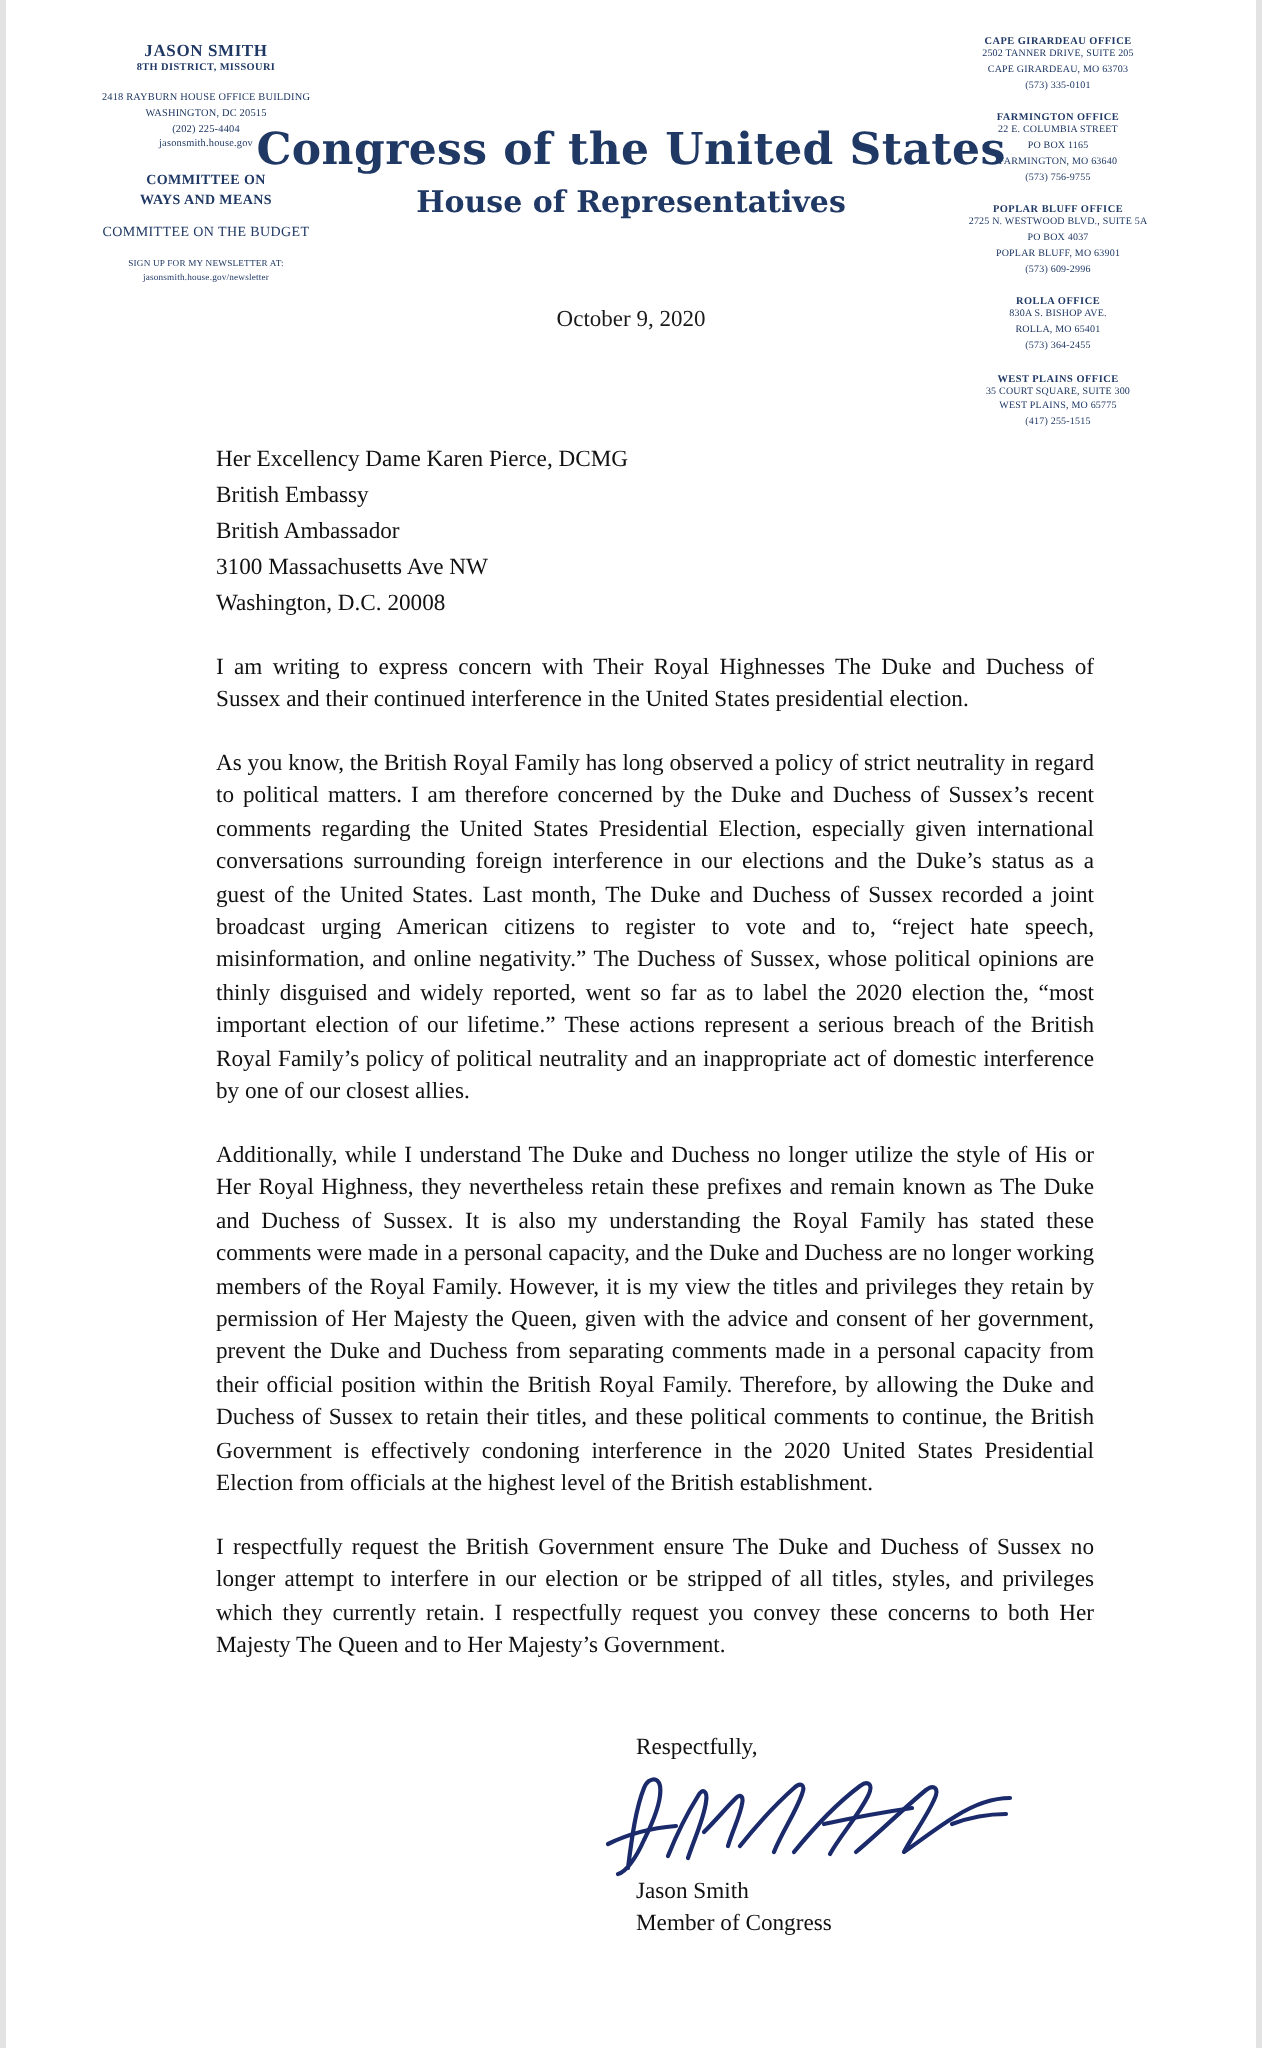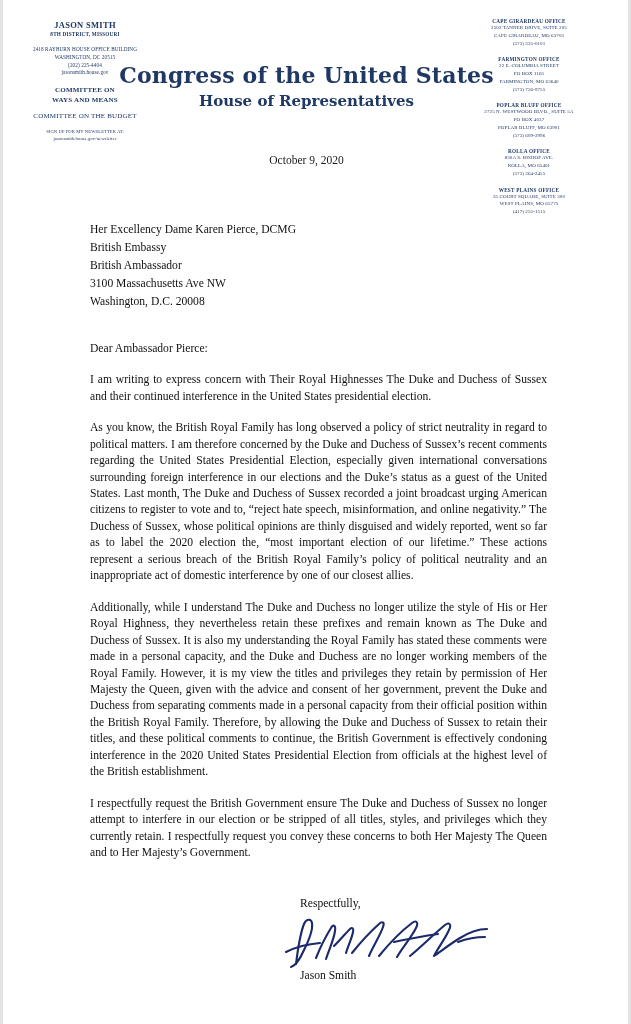--- a/index.html
+++ b/index.html
@@ -12,21 +12,21 @@
     height: 1024px;
     overflow: hidden;
     font-family: "Liberation Serif", serif;
   }
   .page {
     position: relative;
     width: 631px;
     height: 1024px;
     background: #ffffff;
     box-sizing: border-box;
-    padding: 14px 22px 10px 4px;
+    padding: 14px 22px 10px 22px;
   }
 
   
   .letterhead {
     position: relative;
     height: 175px;
   }
   .lh-left {
     position: absolute;
     left: 6px;
@@ -262,21 +262,20 @@
   <div class="body-wrap">
 
     <div class="addr-block">
       <div>Her Excellency Dame Karen Pierce, DCMG</div>
       <div>British Embassy</div>
       <div>British Ambassador</div>
       <div>3100 Massachusetts Ave NW</div>
       <div>Washington, D.C. 20008</div>
     </div>
 
-    <div class="salutation">Dear Ambassador Pierce:</div>
 
     <p class="para">I am writing to express concern with Their Royal Highnesses The Duke and Duchess of Sussex and their continued interference in the United States presidential election.</p>
     <p class="para">As you know, the British Royal Family has long observed a policy of strict neutrality in regard to political matters. I am therefore concerned by the Duke and Duchess of Sussex’s recent comments regarding the United States Presidential Election, especially given international conversations surrounding foreign interference in our elections and the Duke’s status as a guest of the United States. Last month, The Duke and Duchess of Sussex recorded a joint broadcast urging American citizens to register to vote and to, “reject hate speech, misinformation, and online negativity.” The Duchess of Sussex, whose political opinions are thinly disguised and widely reported, went so far as to label the 2020 election the, “most important election of our lifetime.” These actions represent a serious breach of the British Royal Family’s policy of political neutrality and an inappropriate act of domestic interference by one of our closest allies.</p>
     <p class="para">Additionally, while I understand The Duke and Duchess no longer utilize the style of His or Her Royal Highness, they nevertheless retain these prefixes and remain known as The Duke and Duchess of Sussex. It is also my understanding the Royal Family has stated these comments were made in a personal capacity, and the Duke and Duchess are no longer working members of the Royal Family. However, it is my view the titles and privileges they retain by permission of Her Majesty the Queen, given with the advice and consent of her government, prevent the Duke and Duchess from separating comments made in a personal capacity from their official position within the British Royal Family. Therefore, by allowing the Duke and Duchess of Sussex to retain their titles, and these political comments to continue, the British Government is effectively condoning interference in the 2020 United States Presidential Election from officials at the highest level of the British establishment.</p>
     <p class="para">I respectfully request the British Government ensure The Duke and Duchess of Sussex no longer attempt to interfere in our election or be stripped of all titles, styles, and privileges which they currently retain. I respectfully request you convey these concerns to both Her Majesty The Queen and to Her Majesty’s Government.</p>
 
     <div class="closing">Respectfully,</div>
 
     <div class="sig-area">
       <svg class="sig-svg" width="230" height="58" viewBox="0 0 230 58">
@@ -289,15 +288,16 @@
           <path d="M97 44 C106 33, 118 20, 130 11 C134 8, 137 10, 134 16 C129 26, 120 36, 115 45"></path>
           <path d="M112 30 C126 27, 142 24, 156 22"></path>
           <path d="M128 44 C140 34, 152 22, 163 13 C167 10, 170 12, 167 18 C163 27, 156 36, 152 44 C158 40, 168 32, 178 26 C186 21, 196 17, 205 17"></path>
           <path d="M176 30 C184 27, 194 25, 203 25"></path>
         </g>
       </svg>
     </div>
 
     <div class="sig-name">
       <div>Jason Smith</div>
+      <div>Member of Congress</div>
     </div>
   </div>
 </div>
 
 </body></html>

